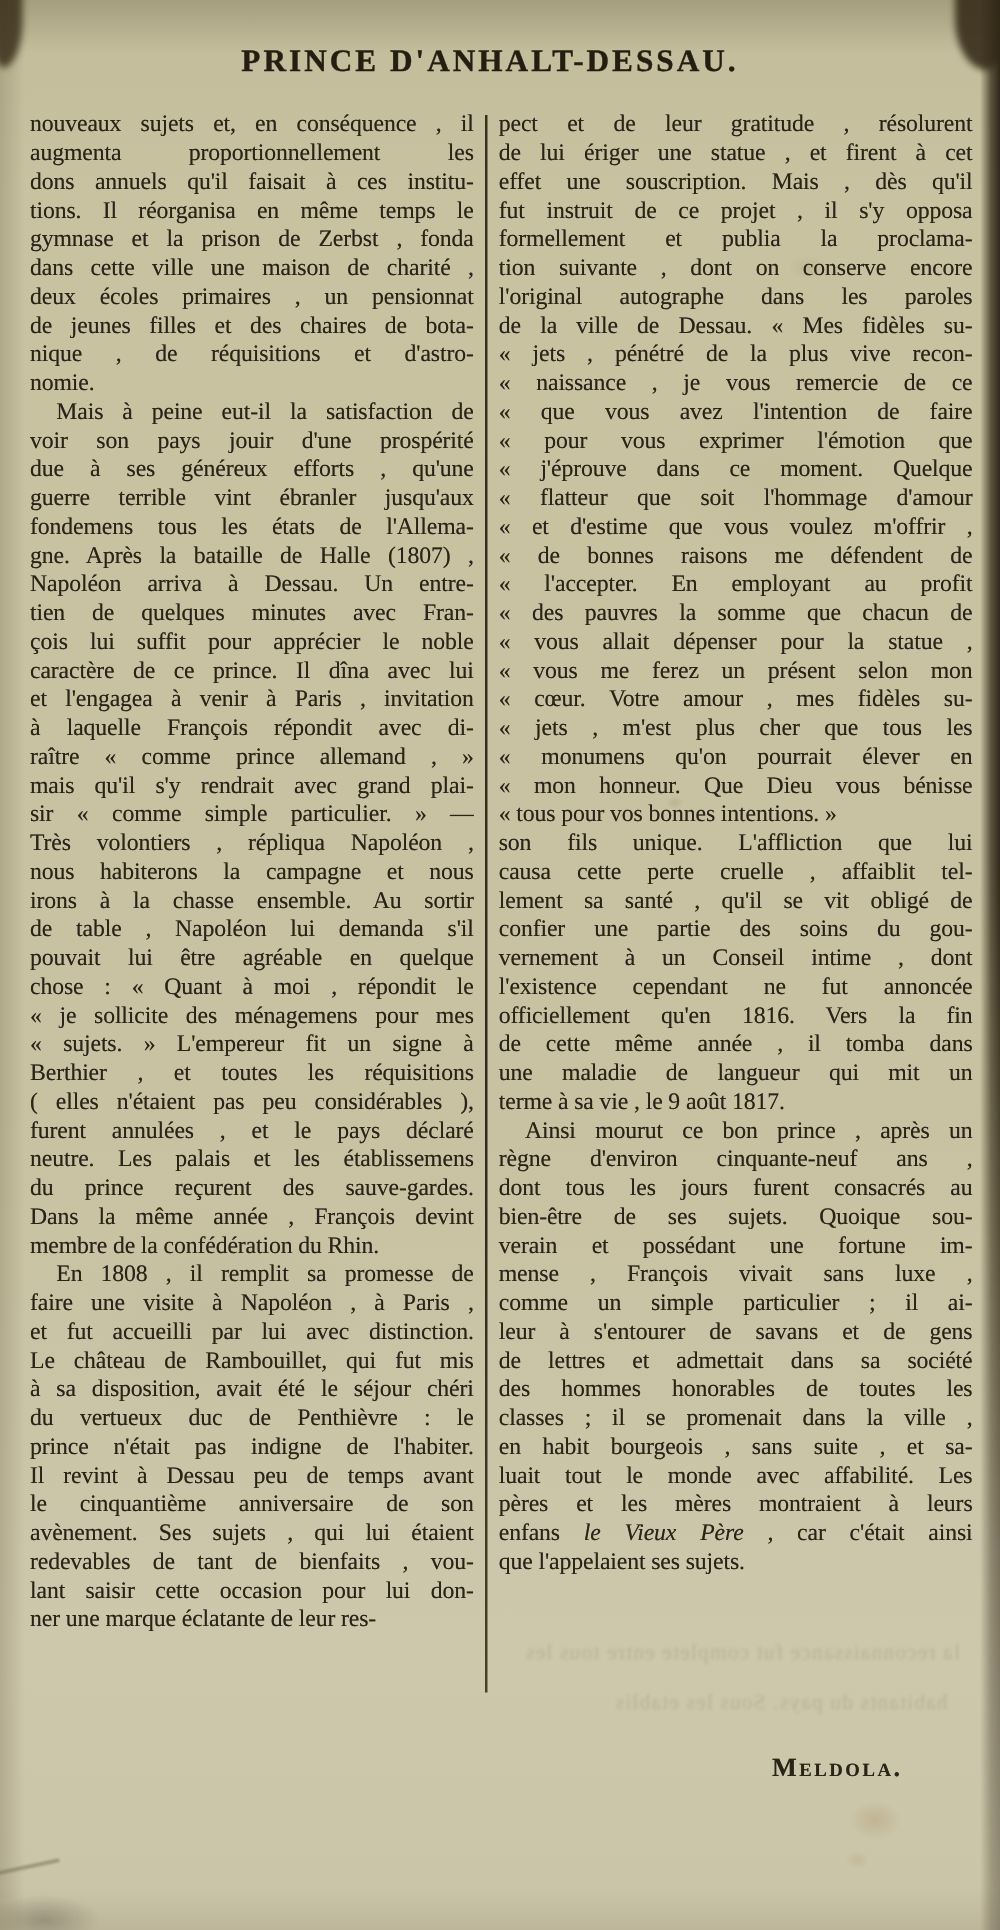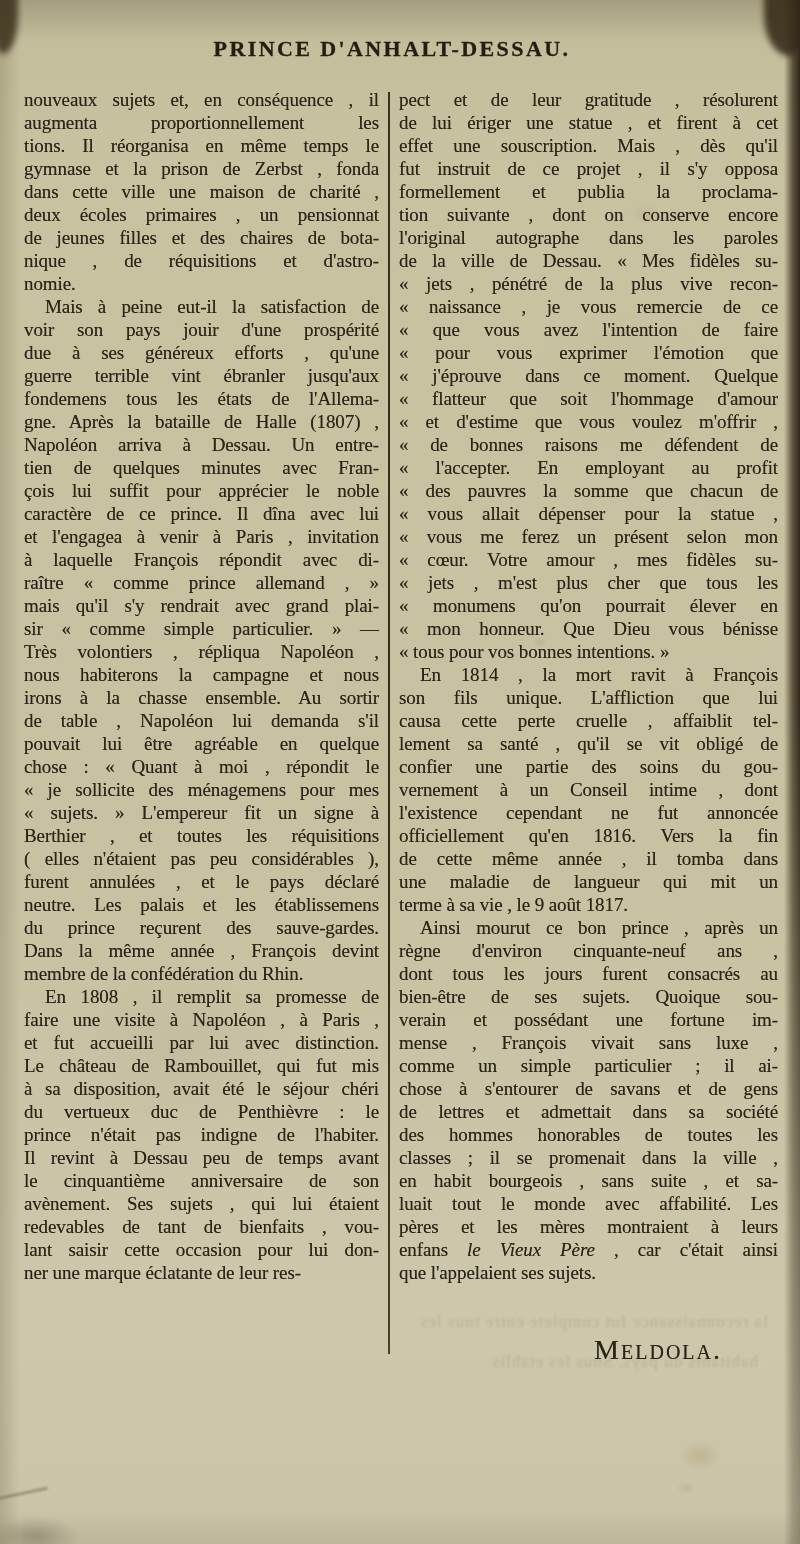--- a/index.html
+++ b/index.html
@@ -52,57 +52,58 @@
   }
   
   .bleed{position:absolute;color:rgba(78,74,48,.16);filter:blur(1.2px);
     font-size:17px;letter-spacing:1px;white-space:nowrap;transform:scaleX(-1);}
   .bleed1{left:408px;top:1312px;width:360px;}
   .bleed2{left:408px;top:1352px;width:350px;}
 
   .header{
     position:absolute;top:36px;left:24px;width:754px;
     text-align:center;transform:translateX(-9px);
-    font-size:22px;font-weight:bold;letter-spacing:2.4px;
+    font-size:25px;font-weight:bold;letter-spacing:2.4px;
     color:#241d11;-webkit-text-stroke:.3px #241d11;
   }
   .divider{
     position:absolute;left:388px;top:92px;width:2px;height:1262px;
     background:linear-gradient(180deg,#3a3020 0%,#332a1b 70%,#4a4029 100%);
   }
   .col{position:absolute;top:88px;color:#2a2318;}
   .col-left{left:24px;width:355px;}
   .col-right{left:399px;width:379px;}
   .line{
     height:23px;line-height:23px;font-size:19px;letter-spacing:-.1px;
     text-align:justify;text-align-last:justify;
     text-shadow:0 0 .5px rgba(42,35,24,.55);
   }
   .line.end{text-align-last:left;}
   .line.indent{text-indent:21px;}
   .signature{
-    position:absolute;left:399px;top:1334px;width:379px;
+    position:absolute;left:399px;top:1402px;width:379px;
     text-align:right;padding-right:56px;box-sizing:border-box;
-    font-variant:small-caps;font-weight:normal;font-size:28px;letter-spacing:2px;
+    font-variant:small-caps;font-weight:bold;font-size:21px;letter-spacing:2px;
     color:#2a2318;text-shadow:0 0 .5px rgba(42,35,24,.55);
   }
 </style>
 </head>
 <body>
 
 <div class="page">
   <div class="stains"></div>
 
   <div class="header">PRINCE D'ANHALT-DESSAU.</div>
 
   <div class="divider"></div>
 
   <div class="col col-left">
       <div class="line">nouveaux sujets et, en conséquence , il</div>
       <div class="line">augmenta proportionnellement les</div>
+      <div class="line">dons annuels qu'il faisait à ces institu-</div>
       <div class="line">tions. Il réorganisa en même temps le</div>
       <div class="line">gymnase et la prison de Zerbst , fonda</div>
       <div class="line">dans cette ville une maison de charité ,</div>
       <div class="line">deux écoles primaires , un pensionnat</div>
       <div class="line">de jeunes filles et des chaires de bota-</div>
       <div class="line">nique , de réquisitions et d'astro-</div>
       <div class="line end">nomie.</div>
       <div class="line indent">Mais à peine eut-il la satisfaction de</div>
       <div class="line">voir son pays jouir d'une prospérité</div>
       <div class="line">due à ses généreux efforts , qu'une</div>
@@ -166,39 +167,38 @@
       <div class="line">« de bonnes raisons me défendent de</div>
       <div class="line">« l'accepter. En employant au profit</div>
       <div class="line">« des pauvres la somme que chacun de</div>
       <div class="line">« vous allait dépenser pour la statue ,</div>
       <div class="line">« vous me ferez un présent selon mon</div>
       <div class="line">« cœur. Votre amour , mes fidèles su-</div>
       <div class="line">« jets , m'est plus cher que tous les</div>
       <div class="line">« monumens qu'on pourrait élever en</div>
       <div class="line">« mon honneur. Que Dieu vous bénisse</div>
       <div class="line end">« tous pour vos bonnes intentions. »</div>
-      <div class="line indent">En 1814 , la mort ravit à François</div>
       <div class="line">son fils unique. L'affliction que lui</div>
       <div class="line">causa cette perte cruelle , affaiblit tel-</div>
       <div class="line">lement sa santé , qu'il se vit obligé de</div>
       <div class="line">confier une partie des soins du gou-</div>
       <div class="line">vernement à un Conseil intime , dont</div>
       <div class="line">l'existence cependant ne fut annoncée</div>
       <div class="line">officiellement qu'en 1816. Vers la fin</div>
       <div class="line">de cette même année , il tomba dans</div>
       <div class="line">une maladie de langueur qui mit un</div>
       <div class="line end">terme à sa vie , le 9 août 1817.</div>
       <div class="line indent">Ainsi mourut ce bon prince , après un</div>
       <div class="line">règne d'environ cinquante-neuf ans ,</div>
       <div class="line">dont tous les jours furent consacrés au</div>
       <div class="line">bien-être de ses sujets. Quoique sou-</div>
       <div class="line">verain et possédant une fortune im-</div>
       <div class="line">mense , François vivait sans luxe ,</div>
       <div class="line">comme un simple particulier ; il ai-</div>
-      <div class="line">chose à s'entourer de savans et de gens</div>
+      <div class="line">leur à s'entourer de savans et de gens</div>
       <div class="line">de lettres et admettait dans sa société</div>
       <div class="line">des hommes honorables de toutes les</div>
       <div class="line">classes ; il se promenait dans la ville ,</div>
       <div class="line">en habit bourgeois , sans suite , et sa-</div>
       <div class="line">luait tout le monde avec affabilité. Les</div>
       <div class="line">pères et les mères montraient à leurs</div>
       <div class="line">enfans <i>le Vieux Père</i> , car c'était ainsi</div>
       <div class="line end">que l'appelaient ses sujets.</div>
     </div>
 

